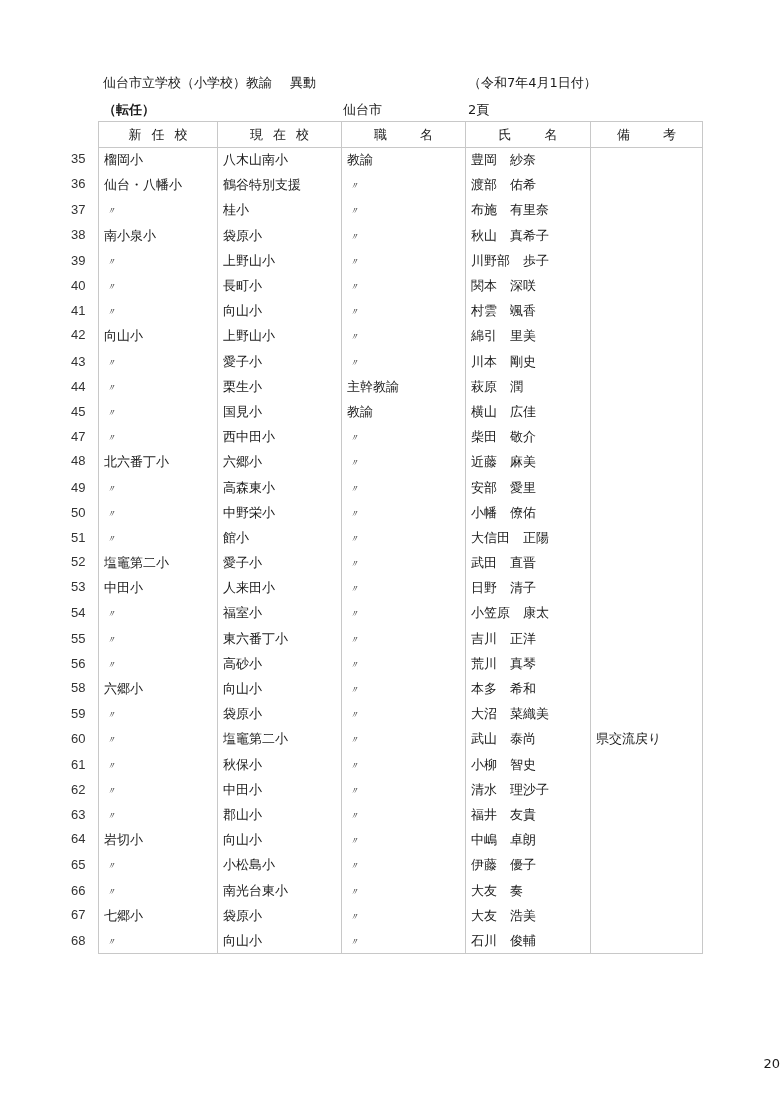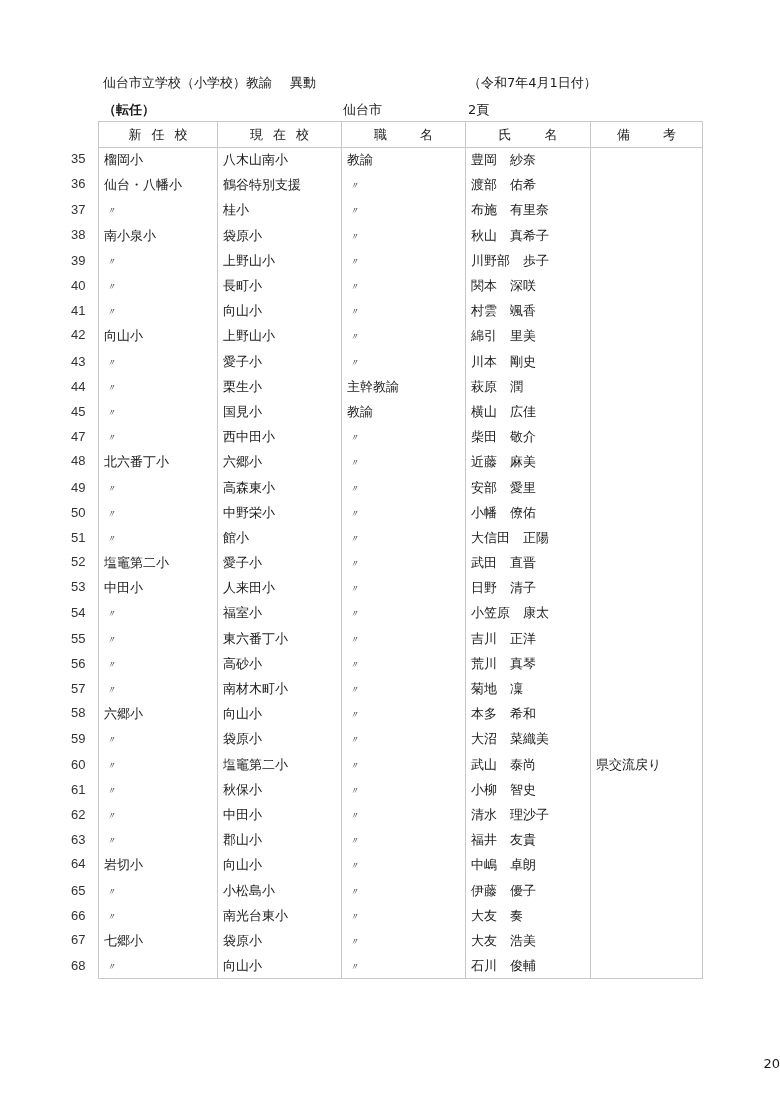--- a/index.html
+++ b/index.html
@@ -223,27 +223,20 @@
         <td><span></span></td>
       </tr>
       <tr>
         <td class="school"><span class="rownum">56</span><span class="ditto">〃</span></td>
         <td><span>高砂小</span></td>
         <td><span class="ditto">〃</span></td>
         <td><span>荒川　真琴</span></td>
         <td><span></span></td>
       </tr>
       <tr>
-        <td class="school"><span class="rownum">57</span><span class="ditto">〃</span></td>
-        <td><span>南材木町小</span></td>
-        <td><span class="ditto">〃</span></td>
-        <td><span>菊地　凜</span></td>
-        <td><span></span></td>
-      </tr>
-      <tr>
         <td class="school"><span class="rownum">58</span><span>六郷小</span></td>
         <td><span>向山小</span></td>
         <td><span class="ditto">〃</span></td>
         <td><span>本多　希和</span></td>
         <td><span></span></td>
       </tr>
       <tr>
         <td class="school"><span class="rownum">59</span><span class="ditto">〃</span></td>
         <td><span>袋原小</span></td>
         <td><span class="ditto">〃</span></td>

